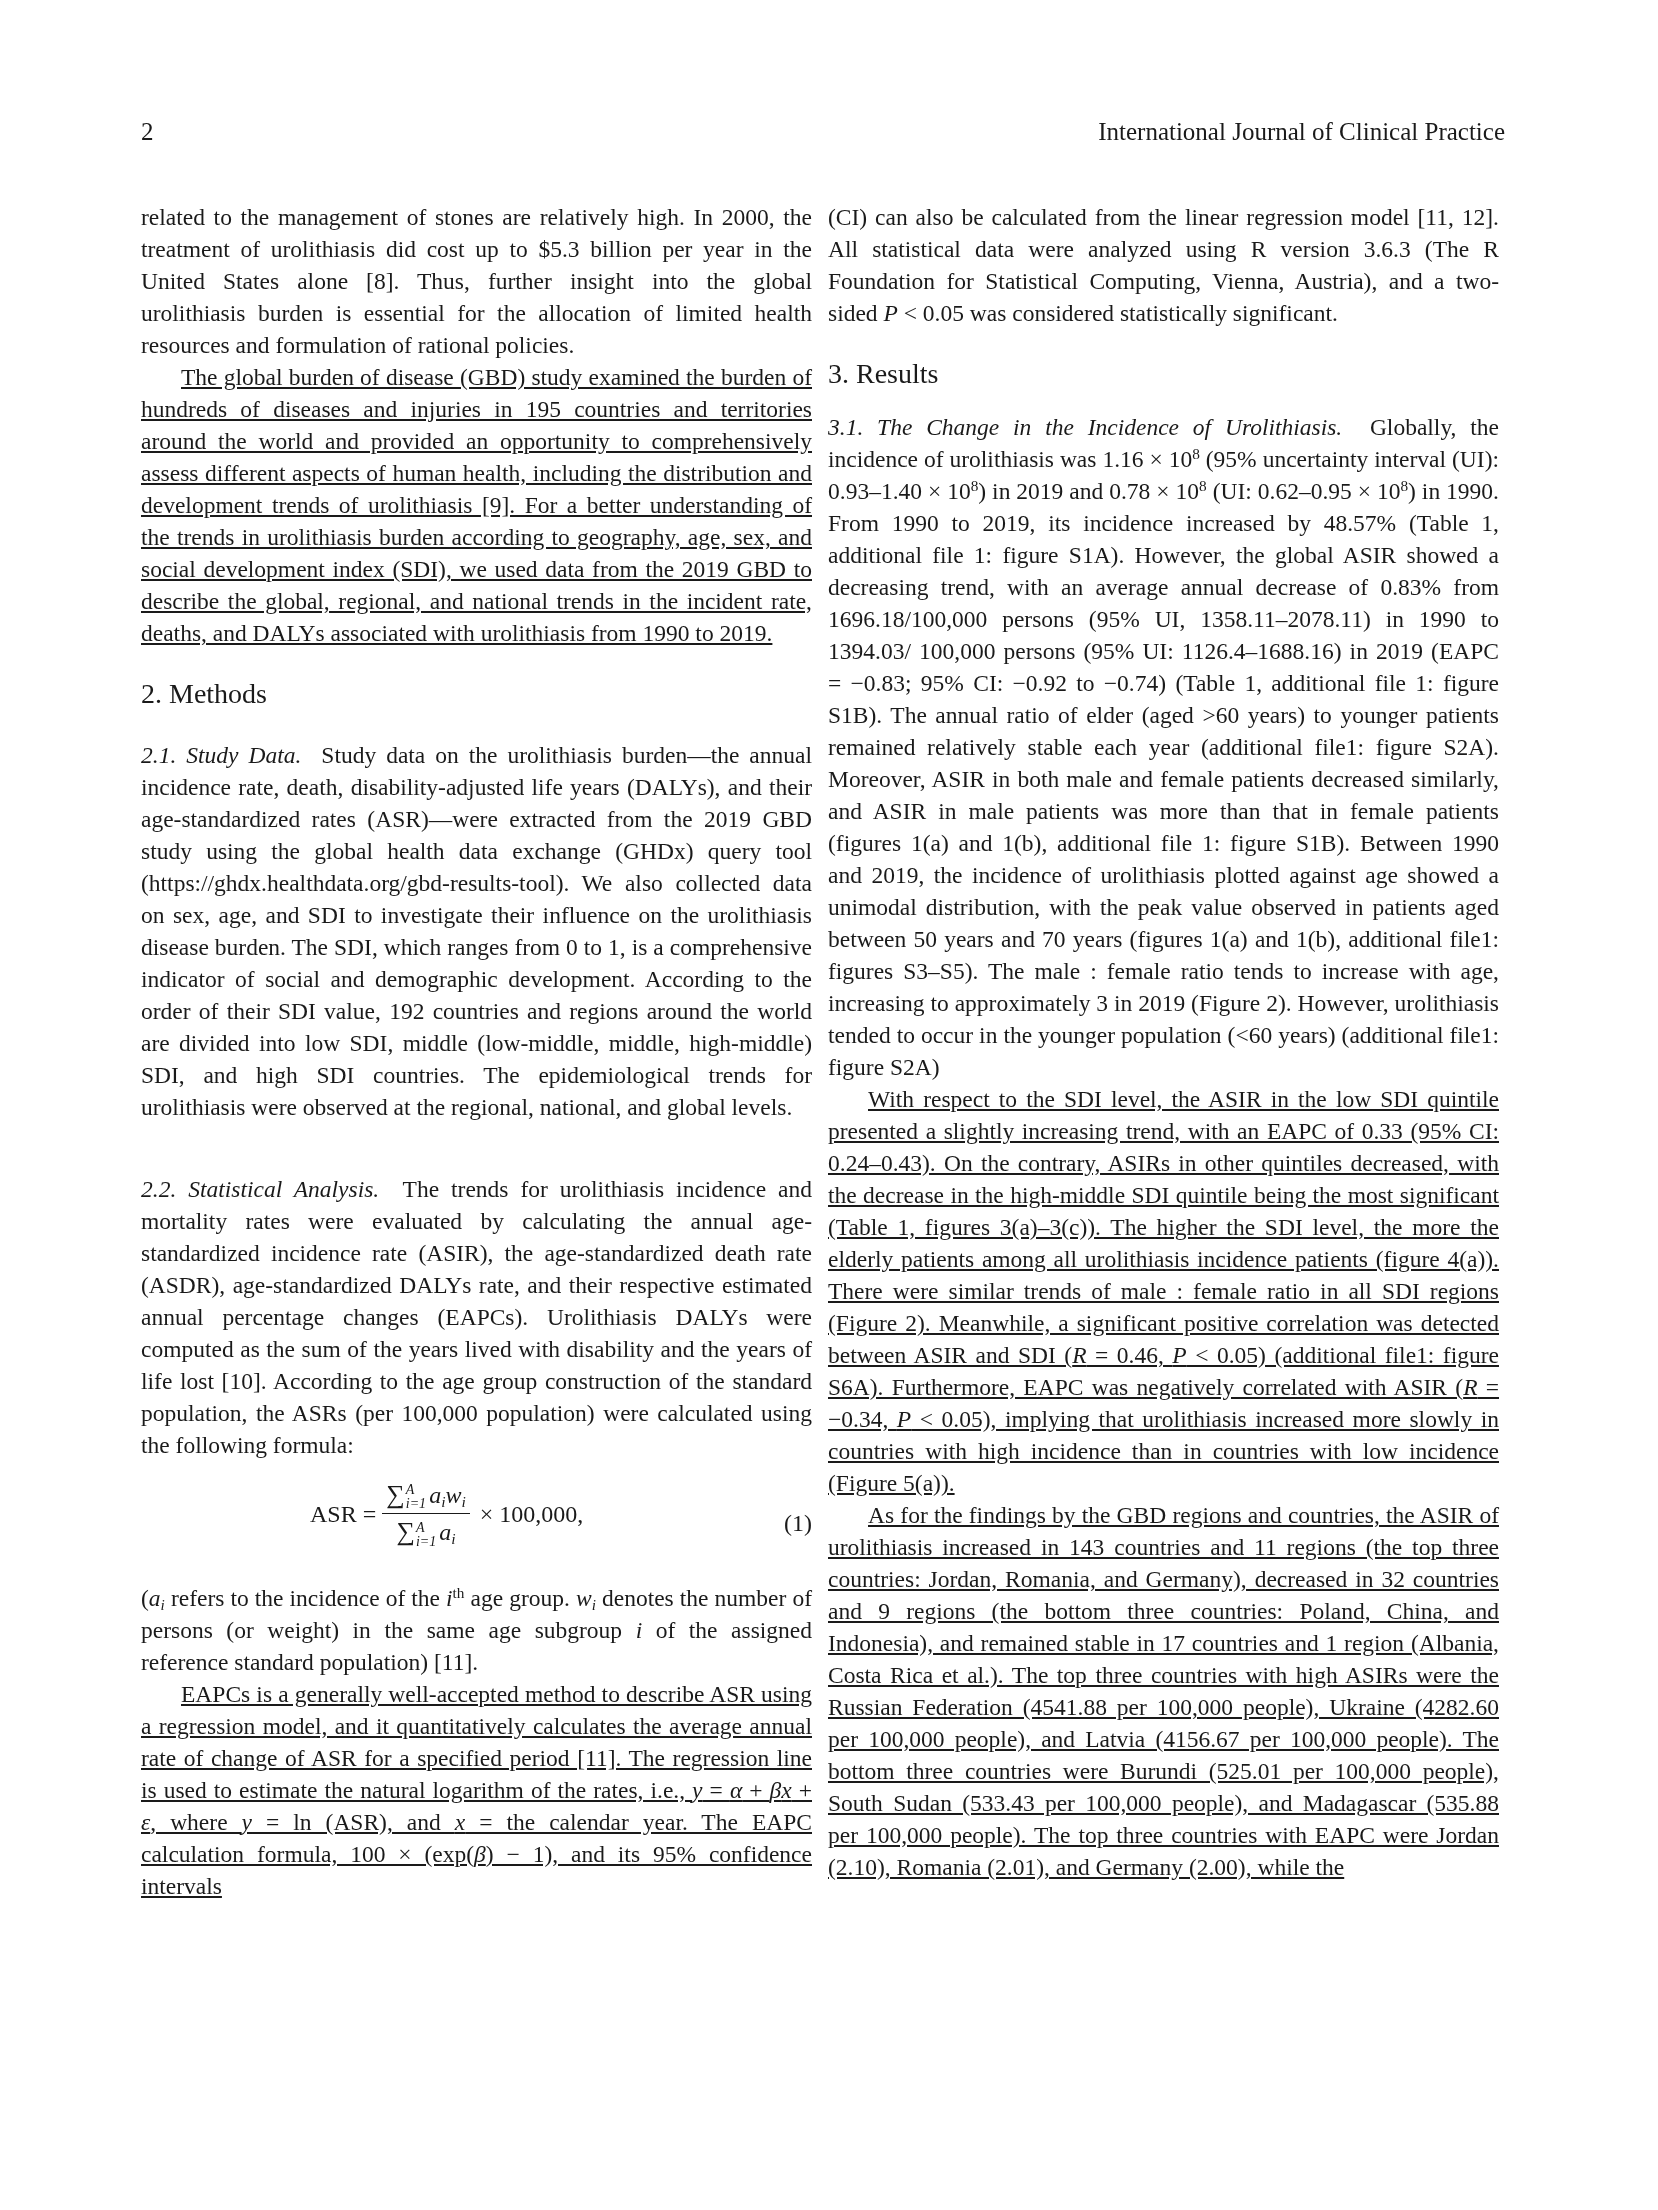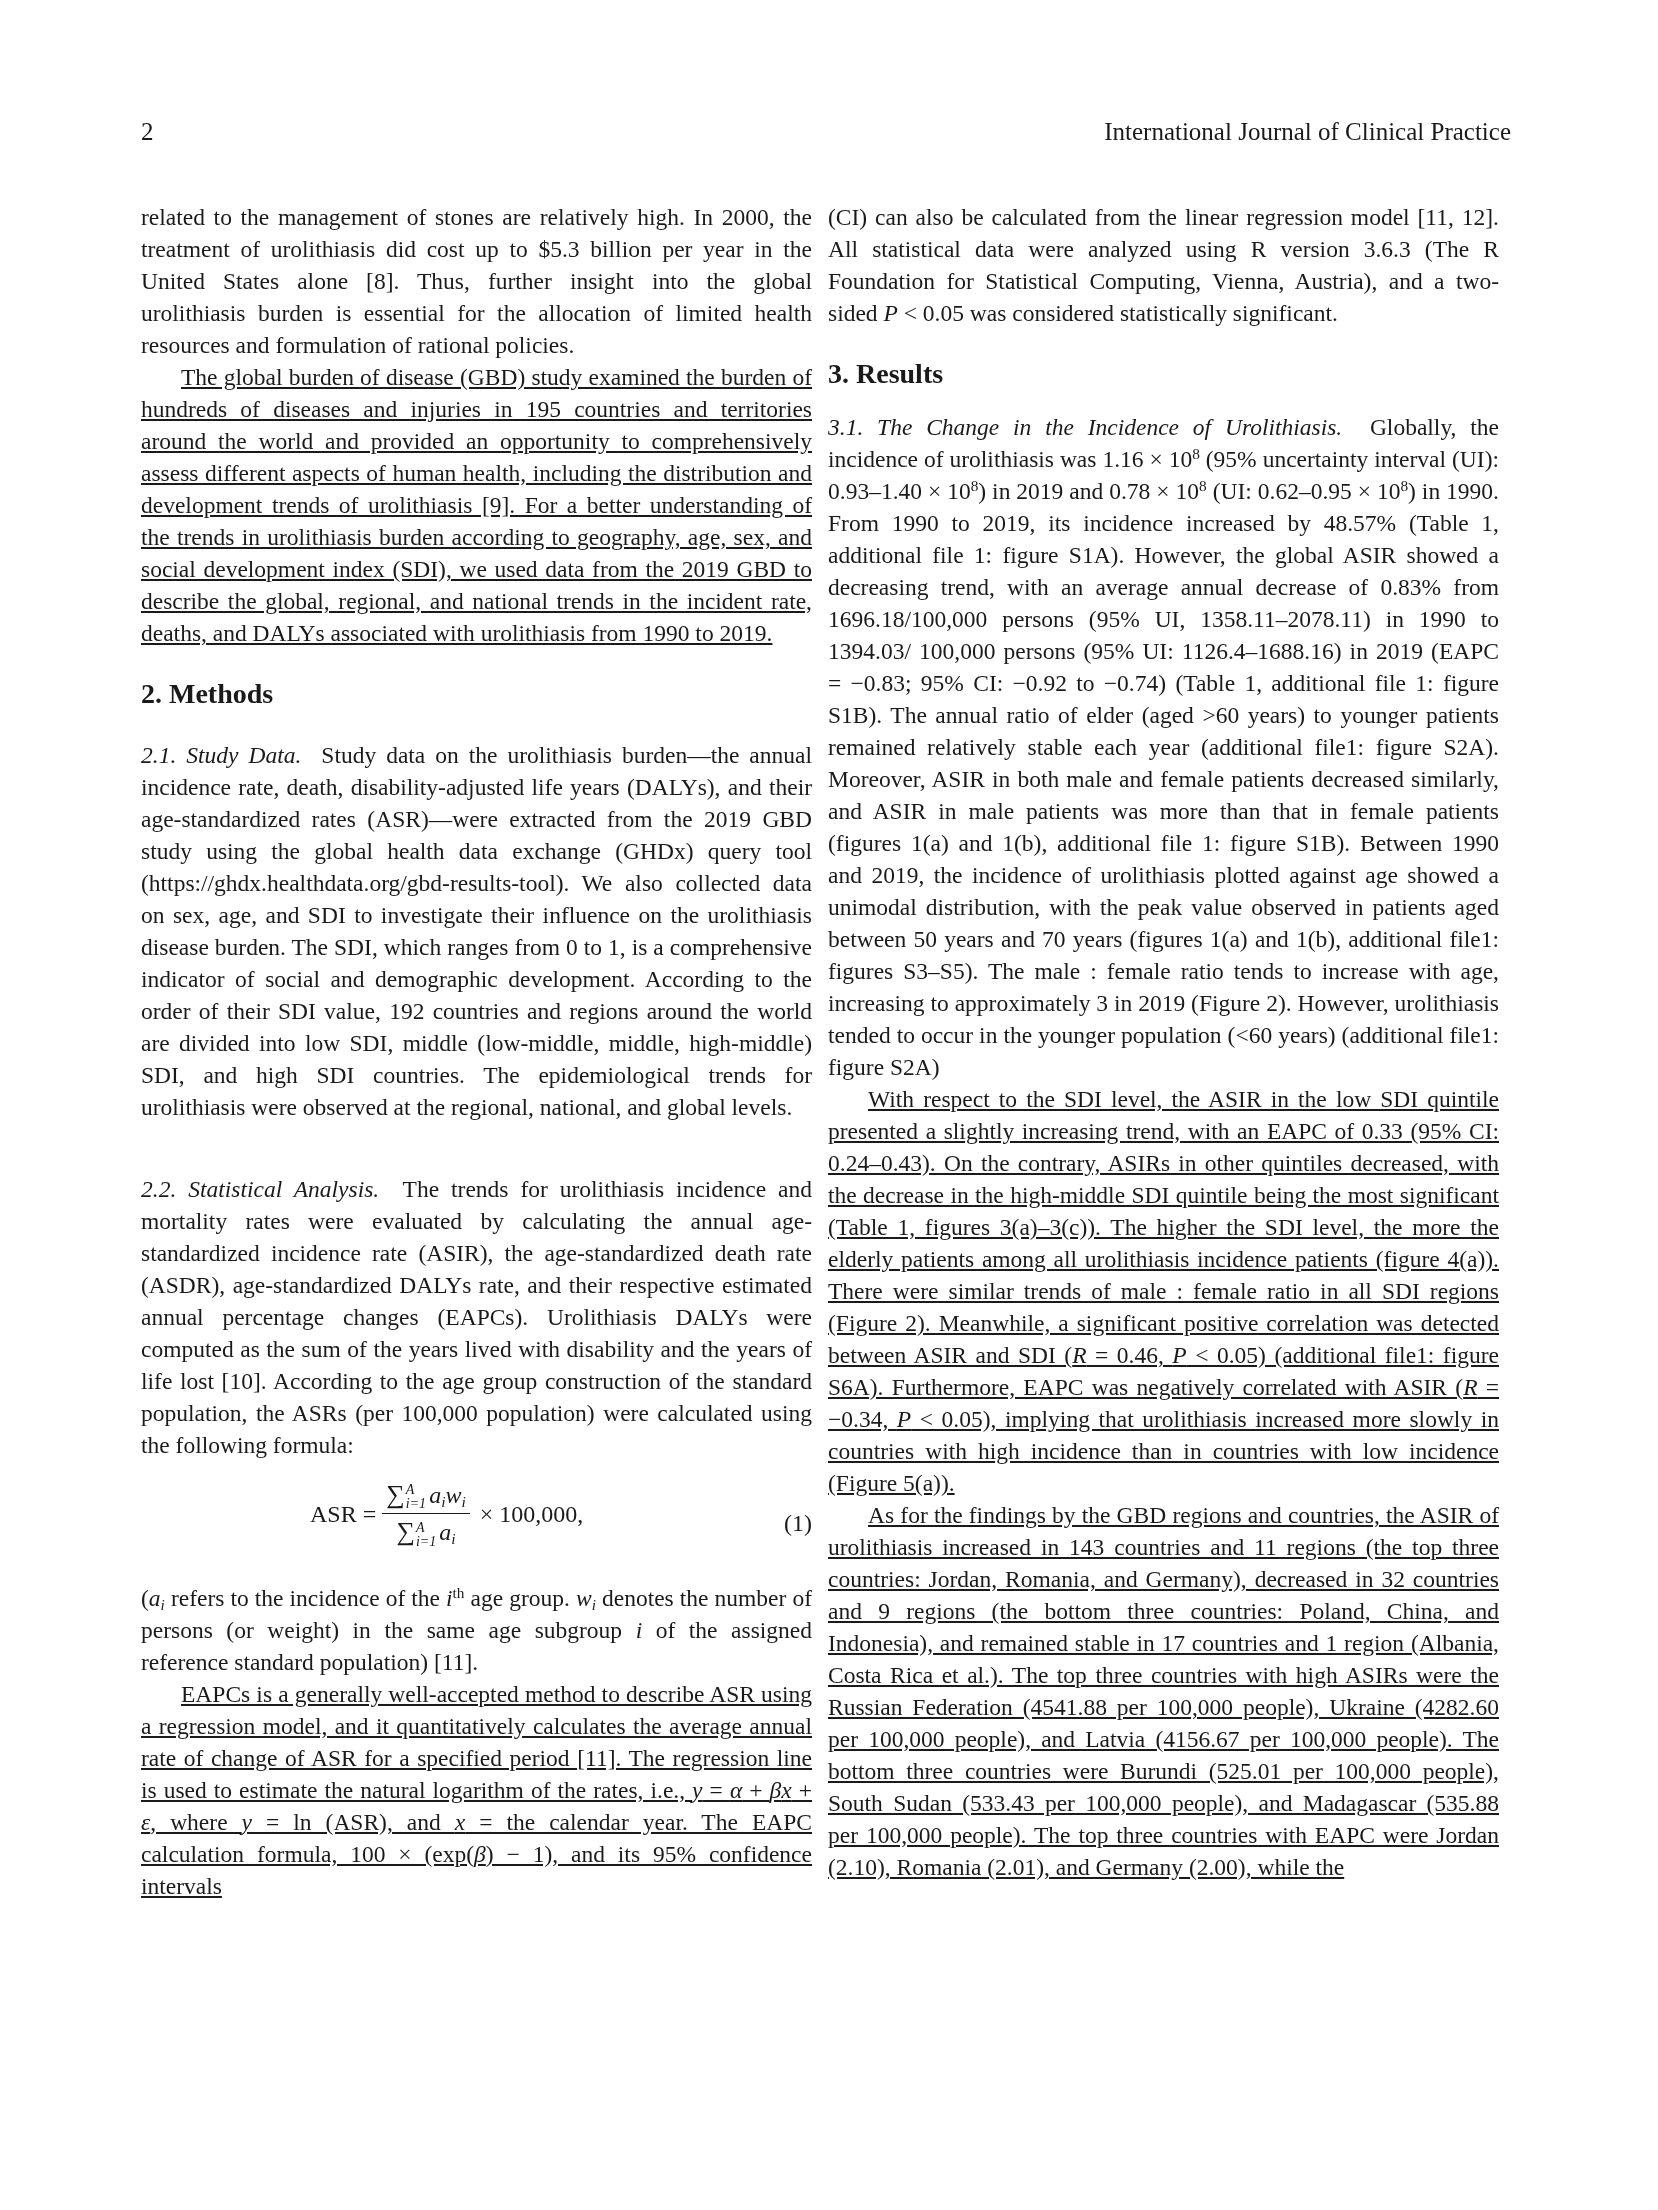--- a/index.html
+++ b/index.html
@@ -6,34 +6,34 @@
   body {
     width: 1659px; height: 2211px; position: relative; overflow: hidden;
     font-family: "Liberation Serif", "DejaVu Serif", serif;
     color: #1a1a1a;
   }
   .page-number {
     position: absolute; left: 141px; top: 117px;
     font-size: 25px; line-height: 30px;
   }
   .running-head {
-    position: absolute; right: 148px; top: 117px;
+    position: absolute; right: 154px; top: 117px;
     font-size: 25px; line-height: 30px;
   }
   .column {
     position: absolute; top: 201px; width: 671px;
     font-size: 23.5px; line-height: 32px;
     text-align: justify; hyphens: manual;
   }
   .col-left { left: 141px; }
   .col-right { left: 828px; }
   .para { margin: 0; }
   .para.indent { text-indent: 40px; text-decoration: underline; }
   .section-heading {
-    font-weight: bold; font-size: 28px; line-height: 34px;
+    font-weight: normal; font-size: 28px; line-height: 34px;
     margin: 0;
   }
   .subhead { font-style: italic; }
   .gap-sm { height: 20px; }
   .gap-md { height: 28px; }
   .gap-lg { height: 50px; }
   i, .it { font-style: italic; }
   sup { font-size: 0.65em; line-height: 0; vertical-align: 0.55em; }
   sub { font-size: 0.65em; line-height: 0; vertical-align: -0.25em; }
   .equation {

